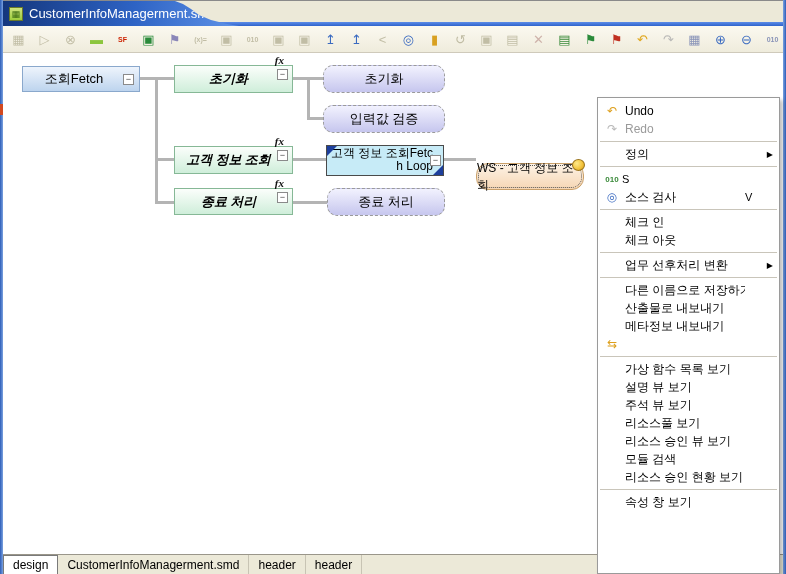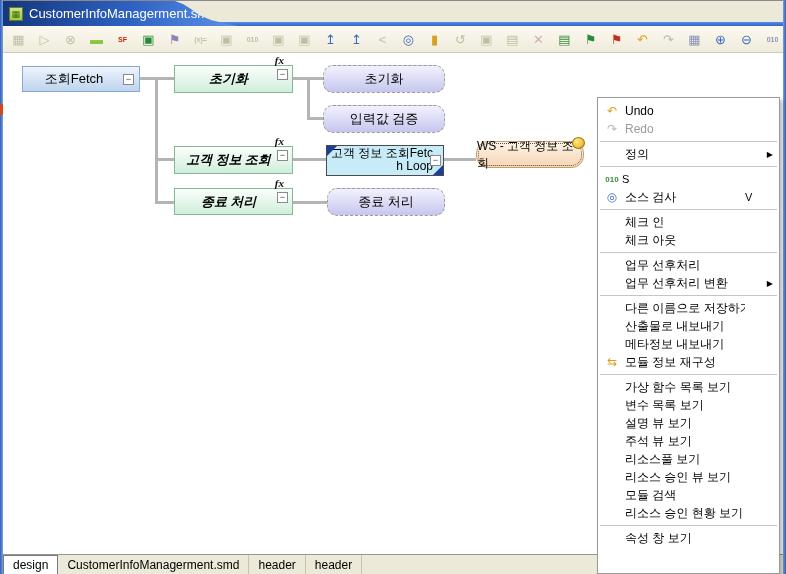--- a/index.html
+++ b/index.html
@@ -49,21 +49,21 @@
     font-family:"Liberation Serif",serif;}
   .node-act{width:122px;height:28px;border-radius:10px;background:linear-gradient(180deg,#f2f2fe,#c6c6ee);
     border:1px dashed #9a9a9a;}
   .act1{left:323px;top:65px;}.act2{left:323px;top:105px;}.act3{left:327px;top:188px;width:118px;}
   .node-loop{left:326px;top:145px;width:118px;height:31px;background:#c7ebf7;border:1px solid #4a4a4a;
     justify-content:flex-start;align-items:flex-start;}
   .node-loop .looplbl{font-size:12px;line-height:13px;padding:1px 10px 1px 2px;text-align:right;word-break:break-all;}
   .tri{position:absolute;width:0;height:0;z-index:4;}
   .tri-tl{left:0;top:0;border-top:10px solid #1d3f9c;border-right:10px solid transparent;}
   .tri-br{right:0;bottom:0;border-bottom:10px solid #1d3f9c;border-left:10px solid transparent;}
-  .node-ws{left:476px;top:141px;width:108px;height:27px;border-radius:12px;font-size:12px;
+  .node-ws{left:476px;top:163px;width:108px;height:27px;border-radius:12px;font-size:12px;
     background:linear-gradient(180deg,#fdf3e6,#f6d6b4);border:1px solid #c9a06a;outline:1px dotted #555;outline-offset:-3px;}
   .coin{position:absolute;right:-2px;top:-5px;width:13px;height:12px;border-radius:50%;
     background:radial-gradient(circle at 35% 35%,#ffe98a,#f2c23a 60%,#c89018);border:1px solid #9a741c;box-sizing:border-box;}
   .minus{position:absolute;width:11px;height:11px;background:#fff;border:1px solid #8a8a8a;box-sizing:border-box;
     font-size:9px;line-height:8px;text-align:center;color:#444;z-index:5;}
   .minus-root{right:5px;top:7px;}
   .minus-fx{right:4px;top:3px;}
   .minus-loop{right:2px;top:9px;}
 
   
@@ -227,26 +227,20 @@
       </div>
       <div class="mi">
         <span class="ic"></span>
         <span class="lab">체크 아웃</span>
         <span class="accel"></span>
         <span class="sub"></span>
       </div>
       <div class="msep"></div>
       <div class="mi">
         <span class="ic"></span>
-        <span class="lab">업무 선후처리</span>
-        <span class="accel"></span>
-        <span class="sub"></span>
-      </div>
-      <div class="mi">
-        <span class="ic"></span>
         <span class="lab">업무 선후처리 변환</span>
         <span class="accel"></span>
         <span class="sub">▶</span>
       </div>
       <div class="msep"></div>
       <div class="mi">
         <span class="ic"></span>
         <span class="lab">다른 이름으로 저장하기</span>
         <span class="accel"></span>
         <span class="sub"></span>
@@ -258,34 +252,27 @@
         <span class="sub"></span>
       </div>
       <div class="mi">
         <span class="ic"></span>
         <span class="lab">메타정보 내보내기</span>
         <span class="accel"></span>
         <span class="sub"></span>
       </div>
       <div class="mi">
         <span class="ic" style="color: rgb(221, 159, 27);">⇆</span>
-        <span class="lab">모듈 정보 재구성</span>
         <span class="accel"></span>
         <span class="sub"></span>
       </div>
       <div class="msep"></div>
       <div class="mi">
         <span class="ic"></span>
         <span class="lab">가상 함수 목록 보기</span>
-        <span class="accel"></span>
-        <span class="sub"></span>
-      </div>
-      <div class="mi">
-        <span class="ic"></span>
-        <span class="lab">변수 목록 보기</span>
         <span class="accel"></span>
         <span class="sub"></span>
       </div>
       <div class="mi">
         <span class="ic"></span>
         <span class="lab">설명 뷰 보기</span>
         <span class="accel"></span>
         <span class="sub"></span>
       </div>
       <div class="mi">

